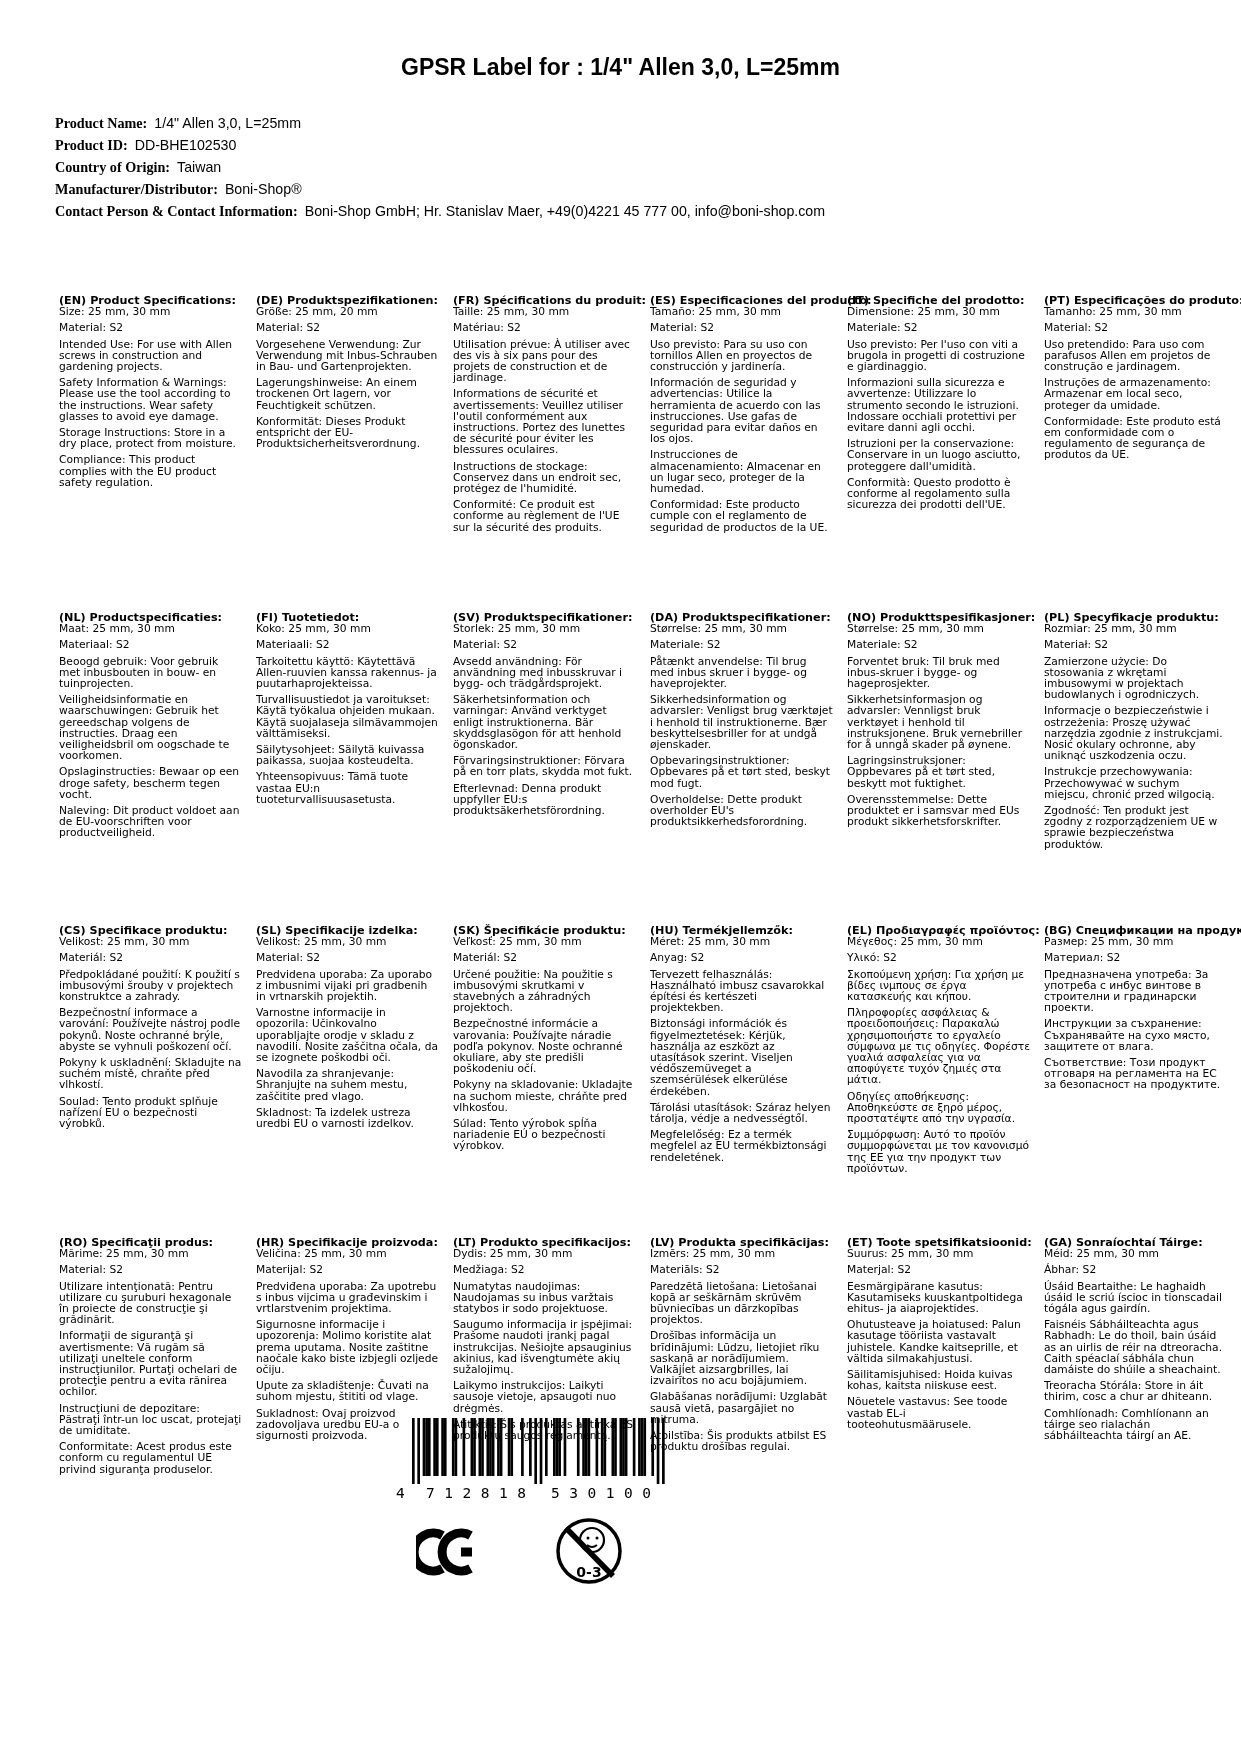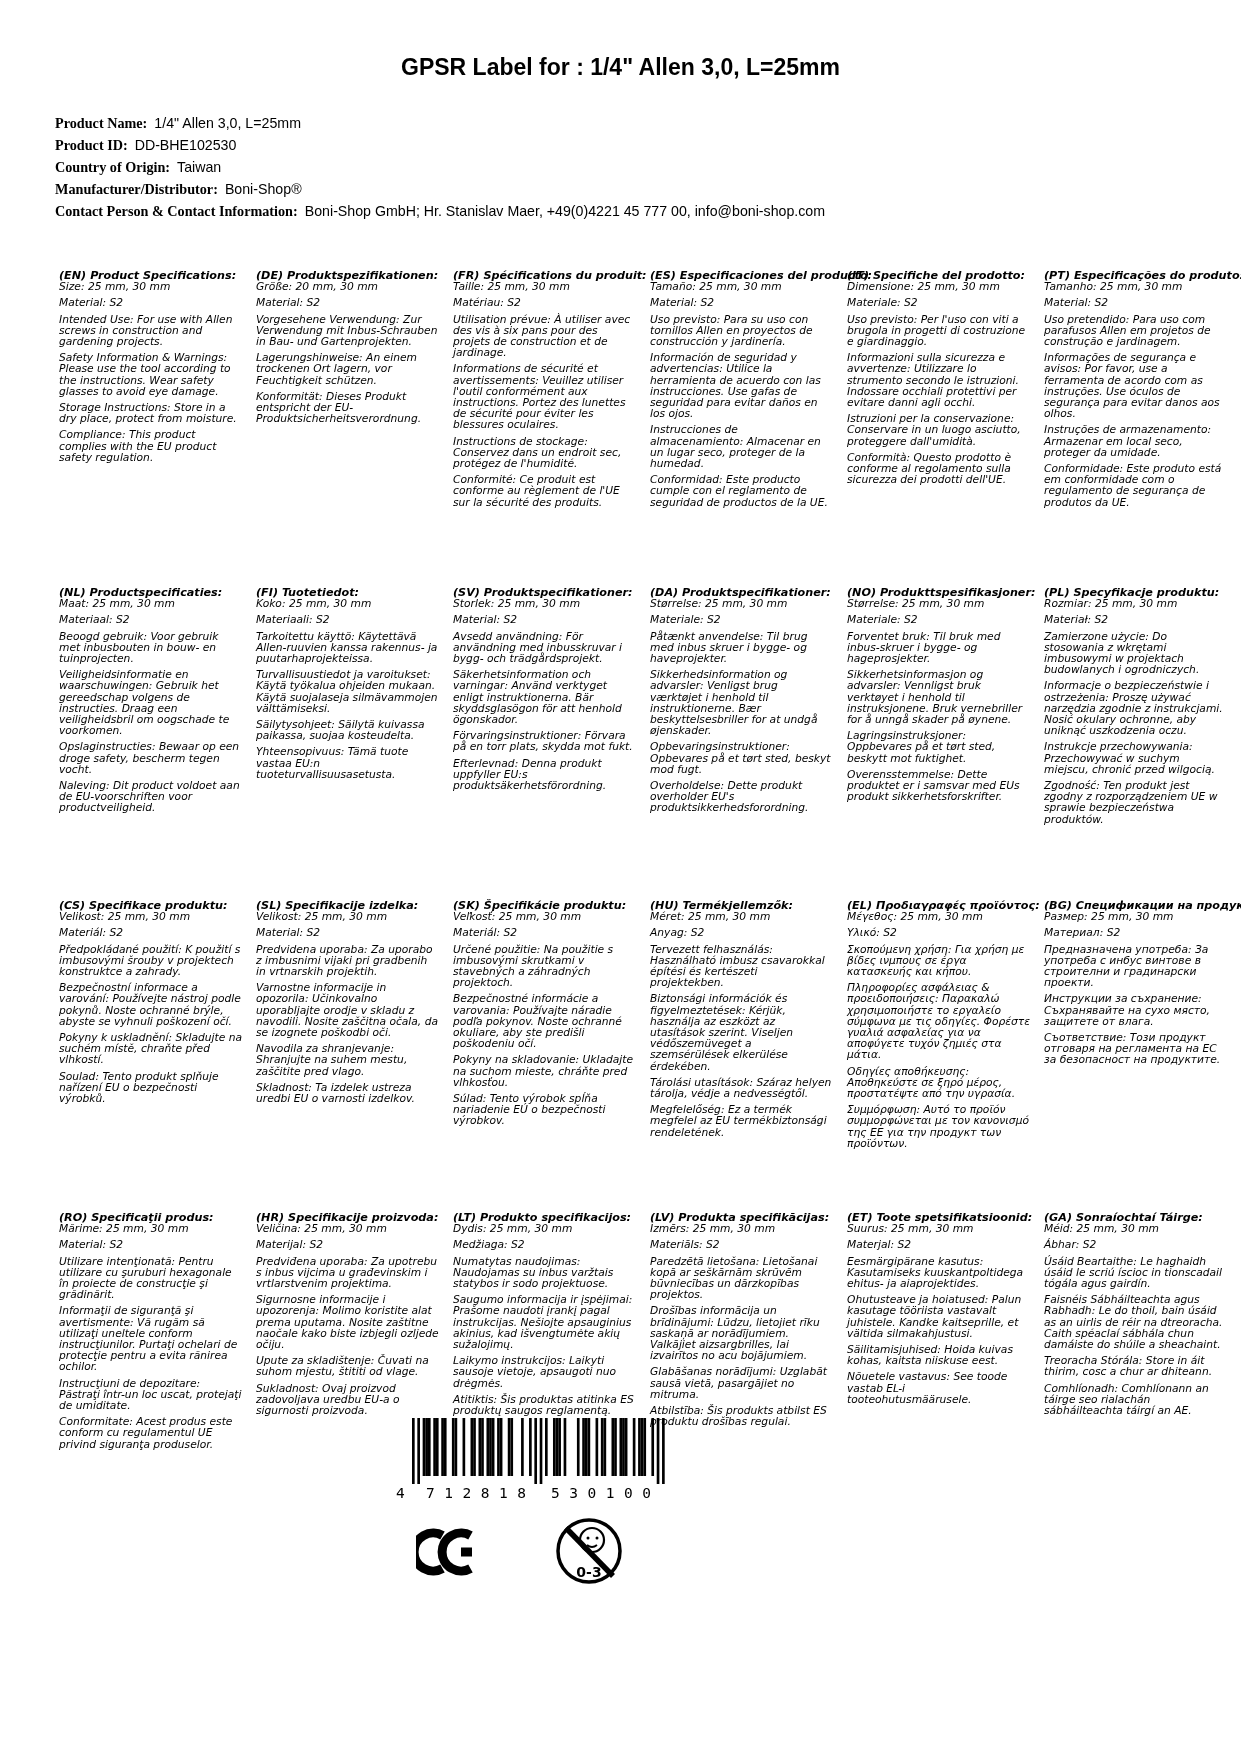--- a/index.html
+++ b/index.html
@@ -4,22 +4,22 @@
 <style>
   html,body{margin:0;padding:0;background:#fff;}
   .page{position:relative;width:1241px;height:1754px;background:#ffffff;color:#000;
         font-family:"DejaVu Sans",sans-serif;overflow:hidden;}
   .title{position:absolute;top:54px;left:0;right:0;margin:0;text-align:center;
          font-family:"Liberation Sans",sans-serif;font-size:23px;font-weight:700;letter-spacing:0;}
   .pinfo{position:absolute;left:55px;top:112px;font-family:"Liberation Sans",sans-serif;
          font-size:14.2px;line-height:22px;}
   .pi-row{white-space:nowrap;}
   .pi-label{font-weight:700;margin-right:7px;font-family:Liberation Serif, serif;}
-  .grid{position:absolute;left:59px;top:270px;width:1182px;display:grid;
-        grid-template-columns:repeat(6,197px);grid-template-rows:317px 313px 312px auto;font-style:italic;}
+  .grid{position:absolute;left:59px;top:295px;width:1182px;display:grid;
+        grid-template-columns:repeat(6,197px);grid-template-rows:317px 313px 312px auto;}
   .cell{font-size:10.7px;line-height:11.2px;padding-right:14px;}
   .cell .bh{font-weight:700;font-size:11.2px;white-space:nowrap;margin:0;}
   .cell p{margin:0 0 5px 0;}
   .cell p.sz{margin-bottom:5px;}
   .bc-wrap{position:absolute;left:394px;top:1418px;}
   .bc-txt{font-family:"DejaVu Sans Mono","Liberation Mono",monospace;font-size:14.5px;fill:#000;}
   .ce-wrap{position:absolute;left:416px;top:1523px;}
   .age-wrap{position:absolute;left:553px;top:1506px;}
   .age-txt{font-family:"DejaVu Sans",sans-serif;font-size:14px;font-weight:700;fill:#000;}
   svg{display:block;}
@@ -59,21 +59,21 @@
     <p class="sz">Size: 25 mm, 30 mm</p>
     <p>Material: S2</p>
     <p>Intended Use: For use with Allen screws in construction and gardening projects.</p>
     <p>Safety Information &amp; Warnings: Please use the tool according to the instructions. Wear safety glasses to avoid eye damage.</p>
     <p>Storage Instructions: Store in a dry place, protect from moisture.</p>
     <p>Compliance: This product complies with the EU product safety regulation.</p>
   </div>
 
   <div class="cell">
     <div class="bh">(DE) Produktspezifikationen:</div>
-    <p class="sz">Größe: 20 mm, 30 mm</p>
+    <p class="sz">Größe: 25 mm, 20 mm</p>
     <p>Material: S2</p>
     <p>Vorgesehene Verwendung: Zur Verwendung mit Inbus-Schrauben in Bau- und Gartenprojekten.</p>
     <p>Lagerungshinweise: An einem trockenen Ort lagern, vor Feuchtigkeit schützen.</p>
     <p>Konformität: Dieses Produkt entspricht der EU-Produktsicherheitsverordnung.</p>
   </div>
 
   <div class="cell">
     <div class="bh">(FR) Spécifications du produit:</div>
     <p class="sz">Taille: 25 mm, 30 mm</p>
     <p>Matériau: S2</p>
@@ -101,21 +101,20 @@
     <p>Informazioni sulla sicurezza e avvertenze: Utilizzare lo strumento secondo le istruzioni. Indossare occhiali protettivi per evitare danni agli occhi.</p>
     <p>Istruzioni per la conservazione: Conservare in un luogo asciutto, proteggere dall'umidità.</p>
     <p>Conformità: Questo prodotto è conforme al regolamento sulla sicurezza dei prodotti dell'UE.</p>
   </div>
 
   <div class="cell">
     <div class="bh">(PT) Especificações do produto:</div>
     <p class="sz">Tamanho: 25 mm, 30 mm</p>
     <p>Material: S2</p>
     <p>Uso pretendido: Para uso com parafusos Allen em projetos de construção e jardinagem.</p>
-    <p>Informações de segurança e avisos: Por favor, use a ferramenta de acordo com as instruções. Use óculos de segurança para evitar danos aos olhos.</p>
     <p>Instruções de armazenamento: Armazenar em local seco, proteger da umidade.</p>
     <p>Conformidade: Este produto está em conformidade com o regulamento de segurança de produtos da UE.</p>
   </div>
 
   <div class="cell">
     <div class="bh">(NL) Productspecificaties:</div>
     <p class="sz">Maat: 25 mm, 30 mm</p>
     <p>Materiaal: S2</p>
     <p>Beoogd gebruik: Voor gebruik met inbusbouten in bouw- en tuinprojecten.</p>
     <p>Veiligheidsinformatie en waarschuwingen: Gebruik het gereedschap volgens de instructies. Draag een veiligheidsbril om oogschade te voorkomen.</p>

